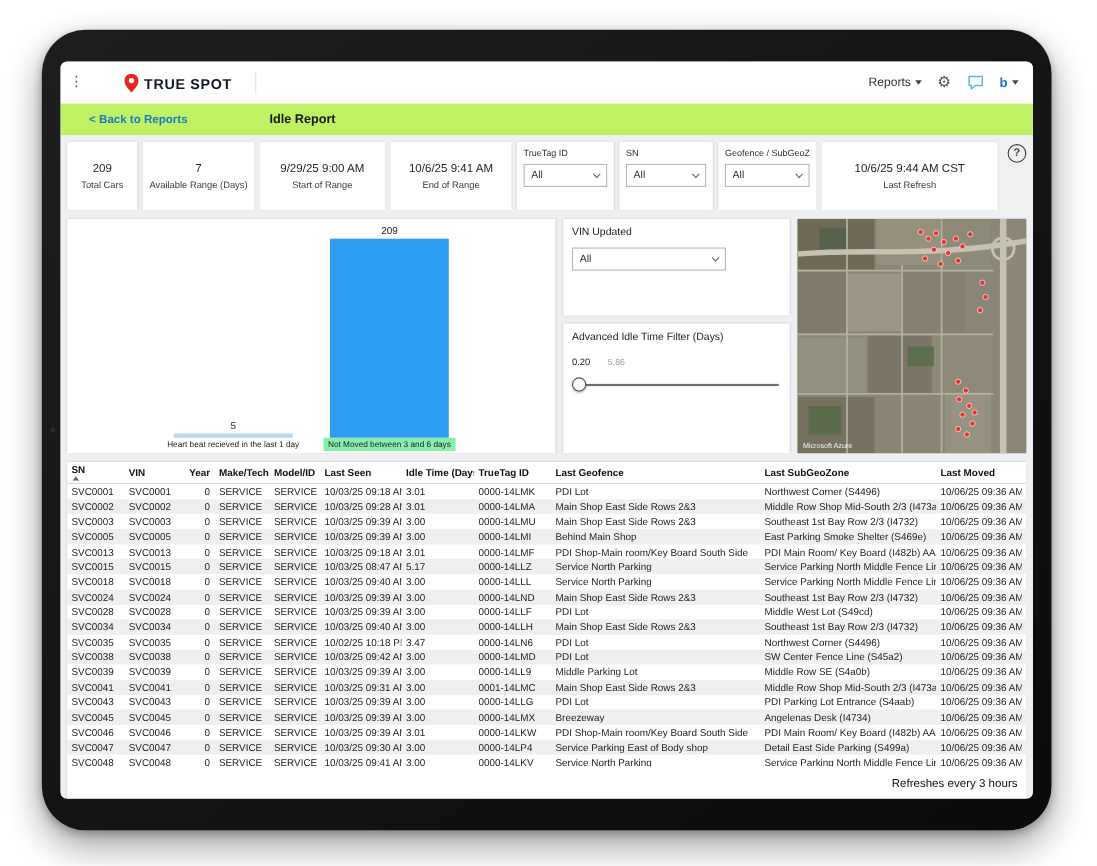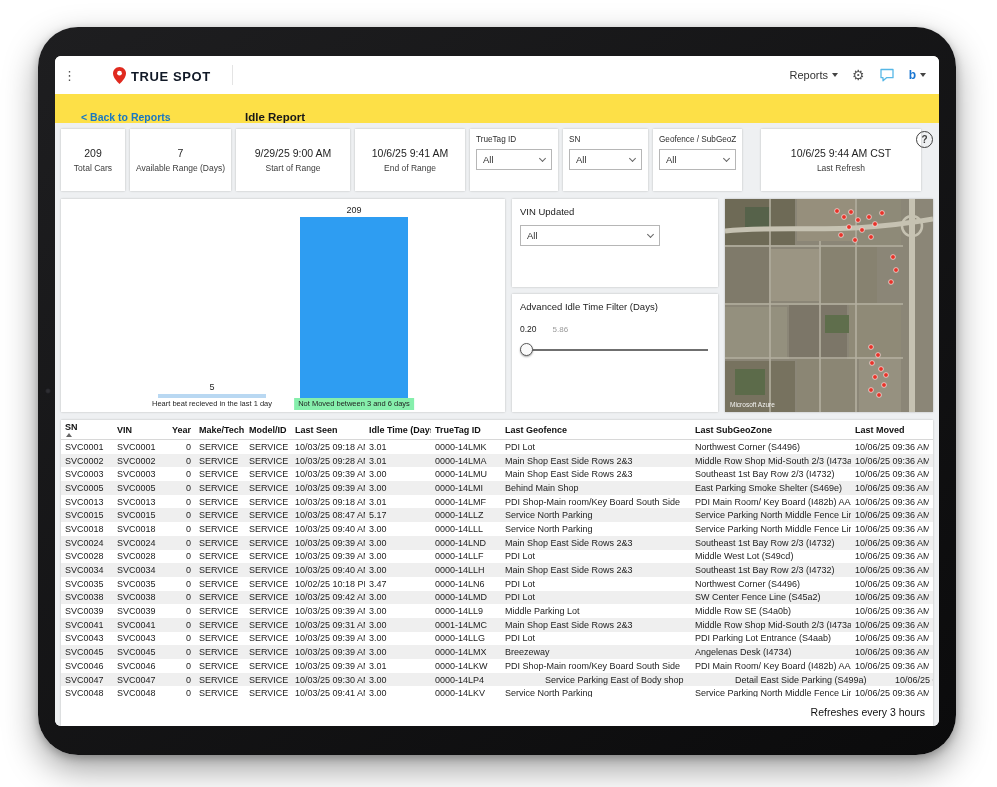--- a/index.html
+++ b/index.html
@@ -22,43 +22,43 @@
   .brand { display:flex; align-items:flex-end; gap:5px; margin-left:58px; cursor:pointer; }
   .brand-text { font-size:13px; font-weight:700; letter-spacing:.6px; color:#101826; }
   .topbar-divider { position:absolute; left:177px; top:9px; height:20px; width:1px; background:#e4e4e4; }
   .topbar-right { margin-left:auto; display:flex; align-items:center; gap:14px; padding-right:13px; }
   .menu-item { font-size:11px; color:#333; display:flex; align-items:center; gap:4px; cursor:pointer; }
   .caret-down { width:0; height:0; border-left:3.5px solid transparent; border-right:3.5px solid transparent; border-top:4px solid #444; }
   .gear { font-size:14px; color:#555; font-family:"DejaVu Sans",sans-serif; cursor:pointer; line-height:1; }
   .user-b { color:#1976d2; font-weight:700; font-size:12px; }
 
   
-  .subbar { position:absolute; top:38px; left:0; width:100%; height:29px; background:#fde047;
-    display:flex; align-items:flex-end; }
+  .subbar { position:absolute; top:38px; left:0; width:100%; height:29px; background:#bef264;
+    display:flex; align-items:center; }
   .back-link { margin-left:26px; font-size:10.5px; font-weight:700; color:#1a78c2; cursor:pointer; text-decoration:none; }
   .page-title { position:absolute; left:190px; font-size:11.5px; font-weight:700; color:#181818; }
 
   
   .content { position:absolute; top:67px; left:0; width:100%; height:603px; background:#eef0f2;
     padding:6px 6px 0; display:flex; flex-direction:column; }
   .card { background:#fff; box-shadow:0 0 2px rgba(0,0,0,.22); }
 
   
   .stats-row { position:relative; display:flex; gap:5px; flex:0 0 62px; padding-right:28px; }
   .stat-card { display:flex; flex-direction:column; align-items:center; justify-content:center; gap:4px; flex:0 0 auto; }
   .stat-value { font-size:10.5px; color:#1f1f1f; white-space:nowrap; }
   .stat-label { font-size:8.5px; color:#3c3c3c; text-align:center; line-height:1.2; padding:0 2px; }
   .filter-card { flex:0 0 auto; padding:6px 6px 0; display:flex; flex-direction:column; }
   .filter-label { font-size:8.2px; color:#2e2e2e; margin-bottom:5px; white-space:nowrap; overflow:hidden; }
   .select-box { height:21px; border:1px solid #b6b6b6; background:#fff; display:flex; align-items:center;
     justify-content:space-between; padding:0 6px; cursor:pointer; }
   .select-value { font-size:9.5px; color:#333; }
   .chev { width:5px; height:5px; border-right:1.4px solid #666; border-bottom:1.4px solid #666;
     transform:rotate(45deg); margin-top:-2px; flex:0 0 auto; }
-  .refresh-card { flex:0 0 160px; display:flex; flex-direction:column; align-items:center; justify-content:center; gap:4px;margin-left:14px; }
+  .refresh-card { flex:0 0 160px; display:flex; flex-direction:column; align-items:center; justify-content:center; gap:4px; }
   .help-circle { position:absolute; right:0; top:2px; width:17px; height:17px; border-radius:50%;
     border:1.6px solid #3f3f3f; color:#3f3f3f; font-size:10px; font-weight:700;
     display:flex; align-items:center; justify-content:center; cursor:pointer; }
 
   
   .mid-row { display:flex; gap:7px; margin-top:8px; flex:0 0 213px; min-height:0; }
   .chart-panel { position:relative; width:444px; flex:0 0 444px; }
   .bar-group { position:absolute; bottom:14px; transform:translateX(-50%); display:flex;
     flex-direction:column; align-items:center; cursor:pointer; }
   .bar-value { font-size:9px; color:#1f1f1f; margin-bottom:2px; }
@@ -521,21 +521,21 @@
               </div>
               <div class="t-row">
                 <div class="td" style="width: 52px;">SVC0047</div>
                 <div class="td" style="width: 54px;">SVC0047</div>
                 <div class="td num" style="width: 28px;">0</div>
                 <div class="td" style="width: 50px;">SERVICE</div>
                 <div class="td" style="width: 46px;">SERVICE</div>
                 <div class="td" style="width: 74px;">10/03/25 09:30 AM</div>
                 <div class="td" style="width: 66px;">3.00</div>
                 <div class="td" style="width: 70px;">0000-14LP4</div>
-                <div class="td" style="width: 190px; margin-left: 40px;">Service Parking East of Body shop</div>
+                <div class="td" style="width: 190px;">Service Parking East of Body shop</div>
                 <div class="td" style="width: 160px;">Detail East Side Parking (S499a)</div>
                 <div class="td" style="width: 78px;">10/06/25 09:36 AM</div>
               </div>
               <div class="t-row">
                 <div class="td" style="width: 52px;">SVC0048</div>
                 <div class="td" style="width: 54px;">SVC0048</div>
                 <div class="td num" style="width: 28px;">0</div>
                 <div class="td" style="width: 50px;">SERVICE</div>
                 <div class="td" style="width: 46px;">SERVICE</div>
                 <div class="td" style="width: 74px;">10/03/25 09:41 AM</div>

